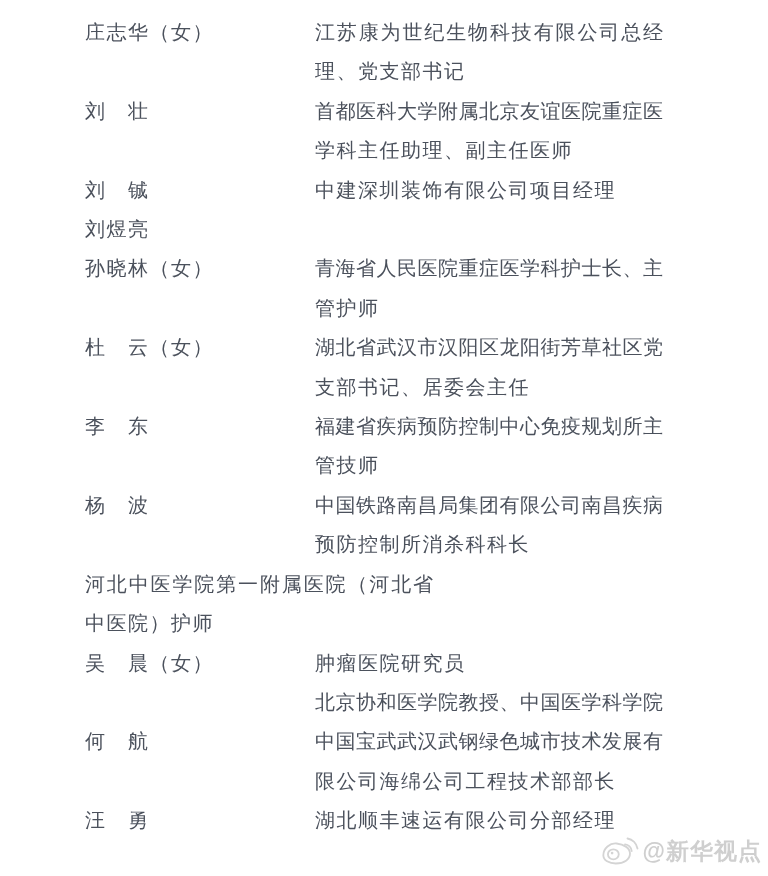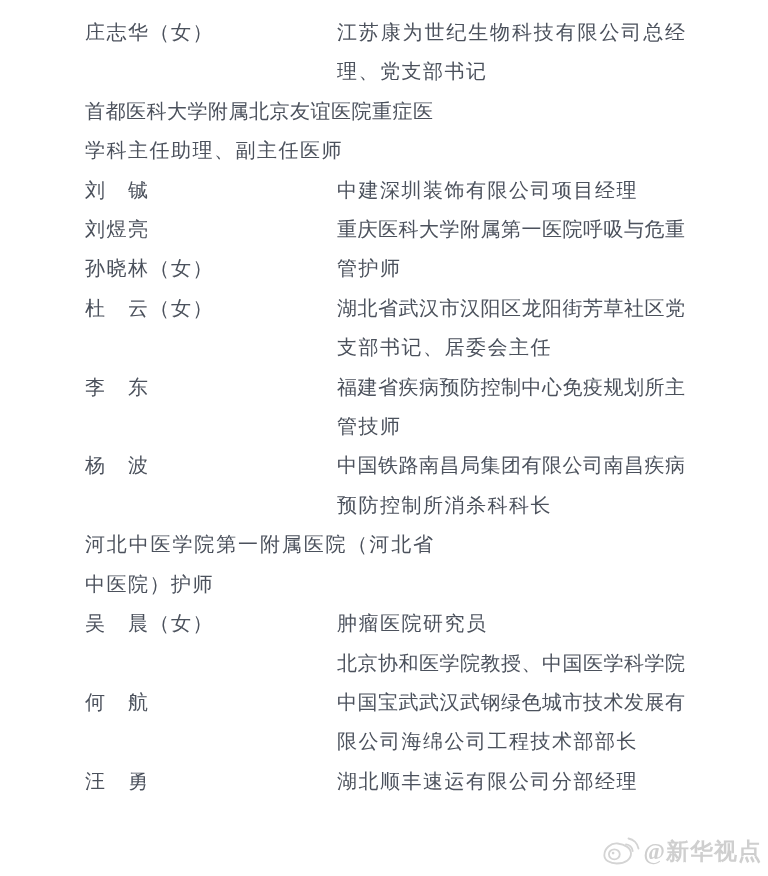--- a/index.html
+++ b/index.html
@@ -15,21 +15,20 @@
     background: #ffffff;
     overflow: hidden;
     padding: 13px 0 0 85px;
     font-family: "Liberation Serif", "DejaVu Serif", serif;
     color: #4b515c;
   }
   .rows { width: 600px; }
   .row {
     display: flex;
     align-items: flex-start;
-    justify-content: space-between;
   }
   .name-cell {
     width: 230px;
     flex: 0 0 230px;
     font-size: 20px;
     line-height: 39.4px;
     letter-spacing: 1.5px;
     white-space: nowrap;
   }
   .desc-cell {
@@ -52,21 +51,21 @@
     white-space: nowrap;
   }
   .watermark {
     position: absolute;
     right: 6px;
     bottom: 8px;
     display: flex;
     align-items: center;
     gap: 3px;
     color: #cfcfcf;
-    font-family: Liberation Serif, serif;
+    font-family: Liberation Sans, sans-serif;
     font-size: 23px;
     font-weight: 700;
     letter-spacing: 1px;
     user-select: none;
   }
   .watermark svg { display: block; }
 </style>
 </head>
 <body>
 
@@ -75,43 +74,44 @@
   <div class="rows">
     <div class="row">
       <div class="name-cell">庄志华（女）</div>
       <div class="desc-cell">
           <div class="desc-line fill">江苏康为世纪生物科技有限公司总经</div>
           <div class="desc-line end">理、党支部书记</div>
         </div>
     </div>
 
     <div class="row">
+      <div class="name-cell">刘　壮</div>
       <div class="desc-cell">
           <div class="desc-line fill">首都医科大学附属北京友谊医院重症医</div>
           <div class="desc-line end">学科主任助理、副主任医师</div>
         </div>
     </div>
 
     <div class="row">
       <div class="name-cell">刘　铖</div>
       <div class="desc-cell">
           <div class="desc-line end">中建深圳装饰有限公司项目经理</div>
         </div>
     </div>
 
     <div class="row">
       <div class="name-cell">刘煜亮</div>
       <div class="desc-cell">
-          <div class="desc-line fill">重庆医科大学附属第一医院呼吸与危重</div>
         </div>
     </div>
 
     <div class="row">
       <div class="name-cell">孙晓林（女）</div>
       <div class="desc-cell">
+          <div class="desc-line fill">青海省人民医院重症医学科护士长、主</div>
           <div class="desc-line end">管护师</div>
         </div>
     </div>
 
     <div class="row">
       <div class="name-cell">杜　云（女）</div>
       <div class="desc-cell">
           <div class="desc-line fill">湖北省武汉市汉阳区龙阳街芳草社区党</div>
           <div class="desc-line end">支部书记、居委会主任</div>
         </div>

